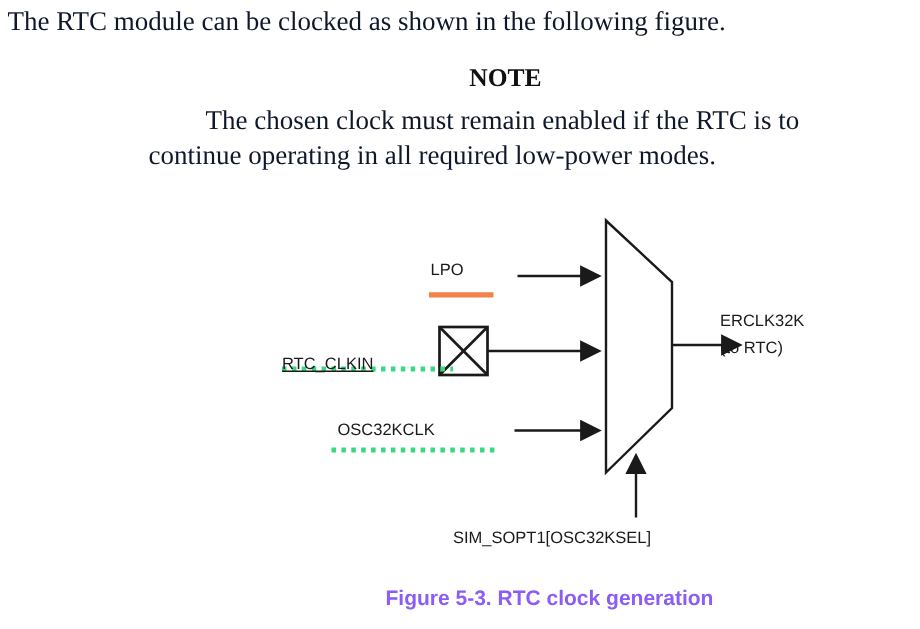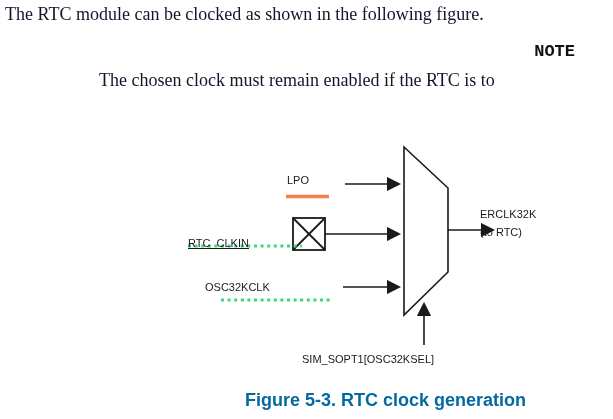--- a/index.html
+++ b/index.html
@@ -21,78 +21,79 @@
     left: 5px;
     top: 4px;
     margin: 0;
     white-space: nowrap;
   }
   .note-title {
     position: absolute;
     left: 99px;
     top: 42px;
     width: 476px;
-    text-align: right;
-    font-family: Liberation Mono, monospace;
+    text-align: center;
+    font-family: Liberation Serif, serif;
     font-weight: bold;
     font-size: 17px;
     color: #111111;
   }
   .note-line1, .note-line2 {
     position: absolute;
     left: 99px;
     white-space: nowrap;
   }
-  .note-line1 { top: 70px; }
+  .note-line1 { top: 70px; margin-left: 38px; }
   .note-line2 { top: 93px; }
 
   .dlabel {
     position: absolute;
     font-family: "Liberation Sans", sans-serif;
     font-size: 11px;
     color: #1a1a1a;
     white-space: nowrap;
     line-height: 20px;
   }
   .lbl-lpo        { left: 287px; top: 170px; }
   .lbl-rtc-clkin  { left: 188px; top: 233px; text-decoration: underline; }
-  .lbl-osc32kclk  { left: 205px; top: 277px; }
+  .lbl-osc32kclk  { left: 225px; top: 277px; }
   .lbl-erclk {
     left: 480px; top: 205px;
     width: 112px;
     line-height: 18px;
   }
   .lbl-simsopt    { left: 302px; top: 349px; }
   .figure-caption {
     position: absolute;
-    left: 245px;
+    left: 257px;
     top: 390px;
     font-family: "Liberation Sans", sans-serif;
     font-weight: bold;
-    font-size: 18px;
-    color: #0369a1;
+    font-size: 14px;
+    color: #8b5cf6;
     white-space: nowrap;
   }
   .diagram-svg {
     position: absolute;
     left: 0; top: 0;
     width: 613px;
     height: 419px;
     pointer-events: none;
   }
 </style>
 </head>
 <body>
 
 <div class="page">
 
   <p class="intro serif">The RTC module can be clocked as shown in the following figure.</p>
 
   <div class="note-title">NOTE</div>
   <div class="note-line1 serif">The chosen clock must remain enabled if the RTC is to</div>
+  <div class="note-line2 serif">continue operating in all required low-power modes.</div>
 
   <svg class="diagram-svg" viewBox="0 0 613 419" xmlns="http://www.w3.org/2000/svg">
     <defs>
       <marker id="arrow" viewBox="0 0 10 10" refX="8.5" refY="5" markerWidth="9" markerHeight="9" orient="auto-start-reverse">
         <path d="M0,0 L10,5 L0,10 z" fill="#1a1a1a"></path>
       </marker>
     </defs>
 
     <polygon points="404,147 448,188 448,272 404,315" fill="#ffffff" stroke="#1a1a1a" stroke-width="1.6"></polygon>
 

